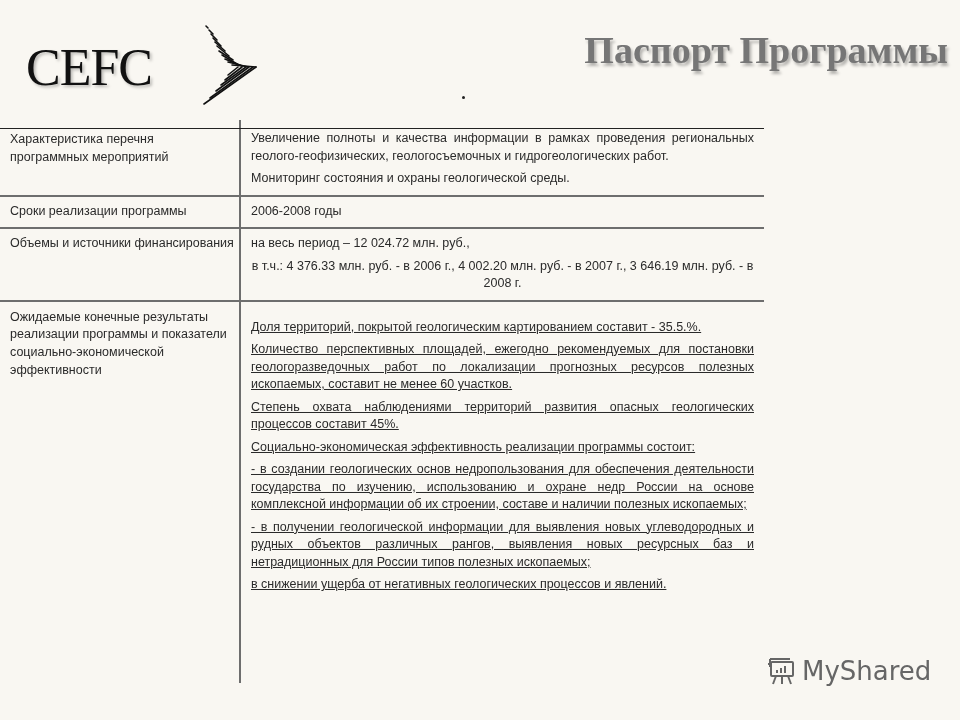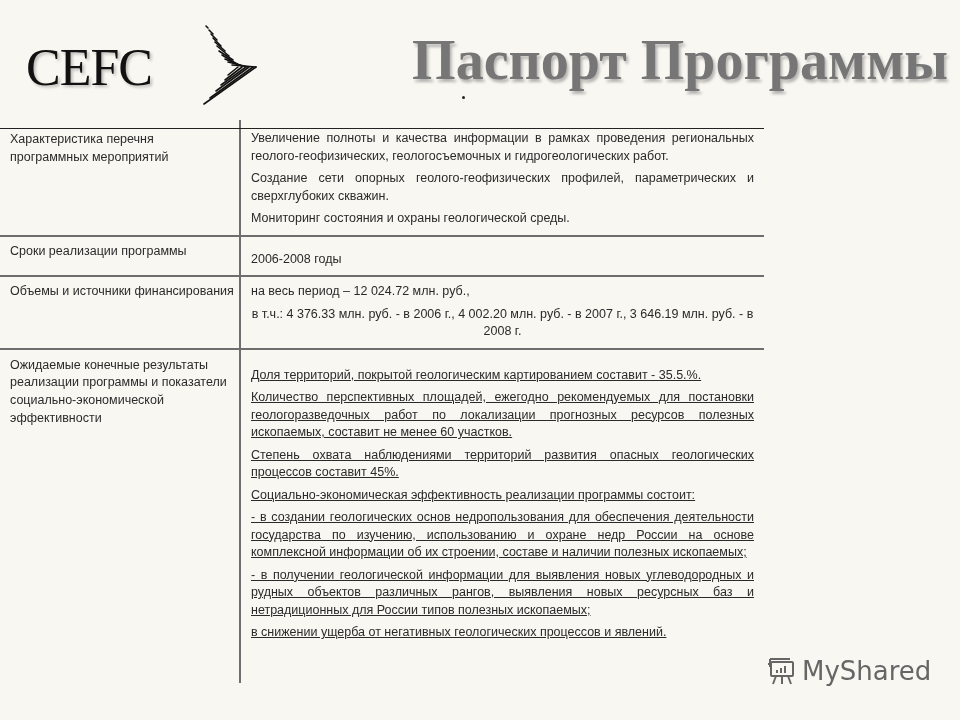--- a/index.html
+++ b/index.html
@@ -18,21 +18,21 @@
       position: absolute; left: 0; top: 14px;
       font-family: "Liberation Serif", serif;
       font-size: 52px; color: #111;
       letter-spacing: -1px;
       text-shadow: 2px 2px 3px rgba(0,0,0,0.25);
     }
     .logo-mark { position: absolute; left: 150px; top: 0; }
     .title {
       position: absolute; right: 12px; top: 28px;
       font-family: "Liberation Serif", serif;
-      font-weight: bold; font-size: 56px; color: #767676;
+      font-weight: bold; font-size: 38px; color: #767676;
       text-shadow: 2px 3px 3px rgba(0,0,0,0.28);
       white-space: nowrap;
     }
     .title-dot {
       position: absolute; left: 462px; top: 96px;
       width: 3px; height: 3px; background: #222; border-radius: 50%;
     }
     .table {
       position: absolute; left: 0; top: 128px; width: 764px;
       border-top: 1.5px solid #222;
@@ -93,27 +93,26 @@
 <div class="title">Паспорт Программы</div>
 <div class="title-dot"></div>
 
 <div class="vline"></div>
 
 <div class="table">
   <div class="row">
     <div class="cell-left">Характеристика перечня программных мероприятий</div>
     <div class="cell-right">
       <p class="para">Увеличение полноты и качества информации в рамках проведения региональных геолого-геофизических, геологосъемочных и гидрогеологических работ.</p>
-      <p class="para">Создание сети опорных геолого-геофизических профилей, параметрических и сверхглубоких скважин.</p>
       <p class="para">Мониторинг состояния и охраны геологической среды.</p>
     </div>
   </div>
   <div class="row">
     <div class="cell-left" style="padding-top:6px;border-radius:7px;">Сроки реализации программы</div>
-    <div class="cell-right" style="padding-top:14px;">
+    <div class="cell-right" style="padding-top:6px;">
       <p class="para">2006-2008 годы</p>
     </div>
   </div>
   <div class="row">
     <div class="cell-left" style="padding-top:6px;">Объемы и источники финансирования</div>
     <div class="cell-right" style="padding-top:6px;">
       <p class="para" style="text-align:left;">на весь период –   12 024.72 млн. руб.,</p>
       <p class="para" style="text-align:center;">в т.ч.:  4 376.33 млн. руб. - в 2006 г., 4 002.20 млн. руб. - в 2007 г., 3 646.19 млн. руб. - в 2008 г.</p>
     </div>
   </div>

